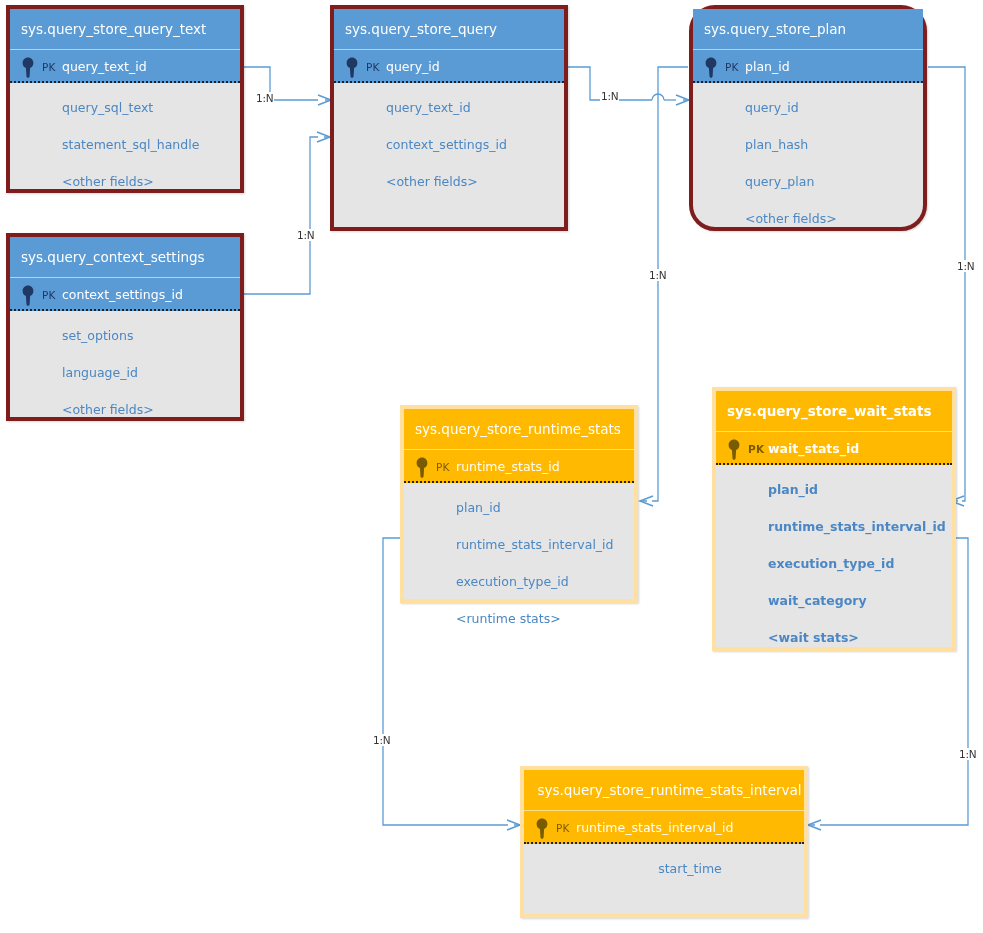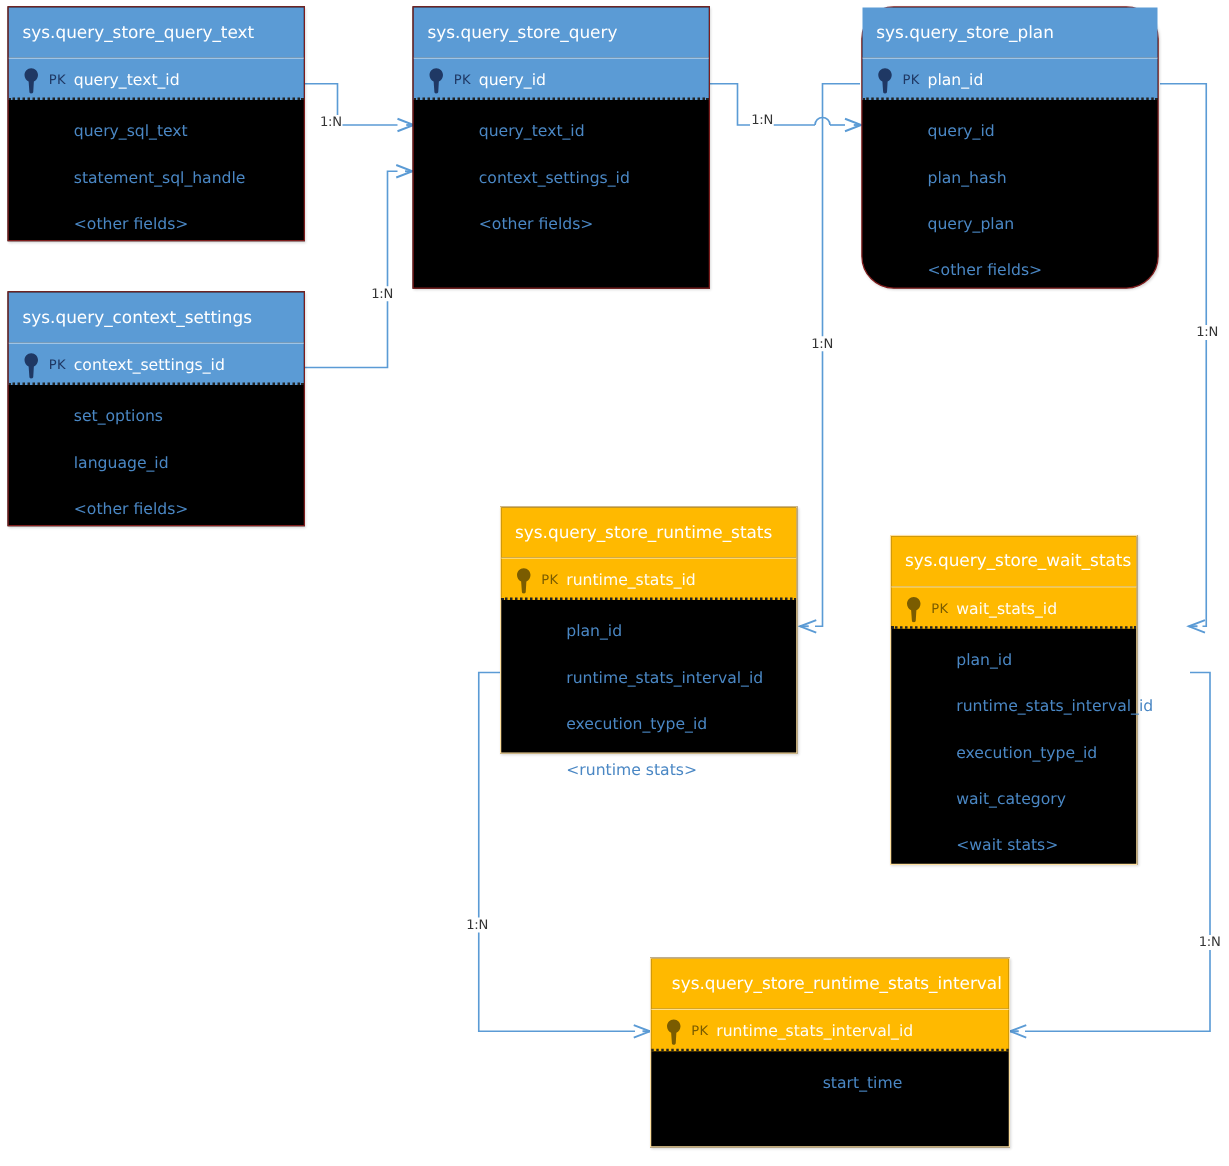--- a/index.html
+++ b/index.html
@@ -9,22 +9,22 @@
     width:983px;height:933px;position:relative;overflow:hidden;
     -webkit-font-smoothing:antialiased;
   }
   #canvas{position:absolute;left:0;top:0;width:983px;height:933px;}
   #links{position:absolute;left:0;top:0;width:983px;height:933px;pointer-events:none;}
 
   
   .entity{
     position:absolute;
     box-sizing:border-box;
-    background:#000000;
-    border:1px solid #7f1d1d;
+    background:#e5e5e5;
+    border:4px solid #7f1d1d;
     box-shadow:1px 1px 2px rgba(0,0,0,.16);
   }
   .entity .title{
     box-sizing:border-box;
     height:40px;
     line-height:40px;
     padding-left:11px;
     font-size:13.5px;
     color:#ffffff;
     white-space:nowrap;
@@ -231,21 +231,21 @@
       <span class="fieldname">runtime_stats_id</span>
     </div>
     <div class="fields">
       <div class="field">plan_id</div>
       <div class="field">runtime_stats_interval_id</div>
       <div class="field">execution_type_id</div>
       <div class="field">&lt;runtime stats&gt;</div>
     </div>
   </div>
 
-  <div class="entity orange" style="left:712px;top:428px;width:198px;height:264px;">
+  <div class="entity orange" style="left:712px;top:387px;width:244px;height:264px;font-weight:bold;">
     <div class="title">sys.query_store_wait_stats</div>
     <div class="pkrow">
       <span class="keyicon-wrap">
         <svg width="16" height="21" viewBox="0 0 16 21">
             <path class="keyicon" d="M8,0.5 C11.1,0.5 13.4,2.9 13.4,6 C13.4,8.4 12,10.3 10.1,11.1 L9.6,19.3 C9.6,20.2 8.9,20.8 8,20.8 C7.1,20.8 6.5,20.2 6.5,19.3 L5.9,11.1 C4,10.3 2.6,8.4 2.6,6 C2.6,2.9 4.9,0.5 8,0.5 Z"></path>
           </svg>
       </span>
       <span class="pklabel">PK</span>
       <span class="fieldname">wait_stats_id</span>
     </div>

